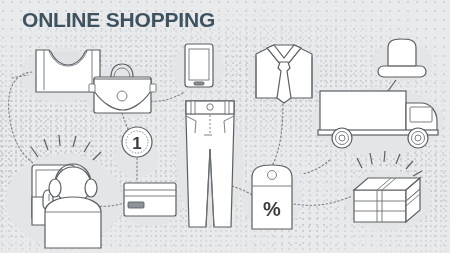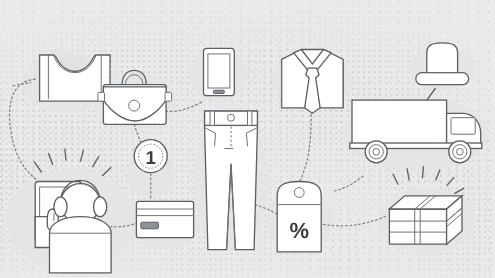--- a/index.html
+++ b/index.html
@@ -89,20 +89,21 @@
 </style>
 </head>
 <body>
 
 <div id="banner">
 
   <div class="stipple l3"></div>
   <div class="stipple l1"></div>
   <div class="stipple l2"></div>
 
+  <div id="title">ONLINE SHOPPING</div>
 
   <svg id="art" width="450" height="253" viewBox="0 0 450 253">
 
     <g>
       <ellipse class="halo" cx="60" cy="75" rx="40" ry="28"></ellipse>
       <ellipse class="halo" cx="122" cy="92" rx="38" ry="26"></ellipse>
       <ellipse class="halo" cx="198" cy="68" rx="26" ry="24"></ellipse>
       <ellipse class="halo" cx="284" cy="72" rx="36" ry="26"></ellipse>
       <ellipse class="halo" cx="402" cy="62" rx="30" ry="20"></ellipse>
       <ellipse class="halo" cx="378" cy="122" rx="66" ry="34"></ellipse>

